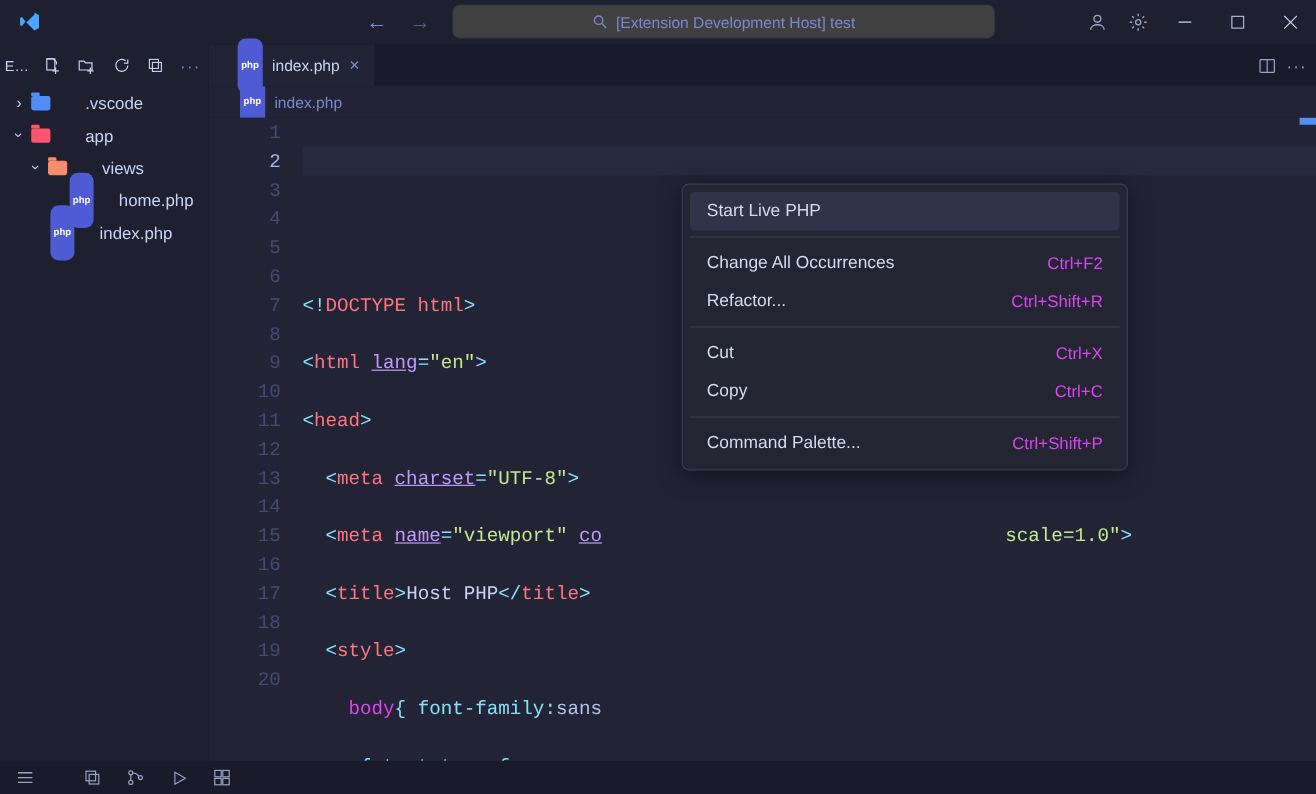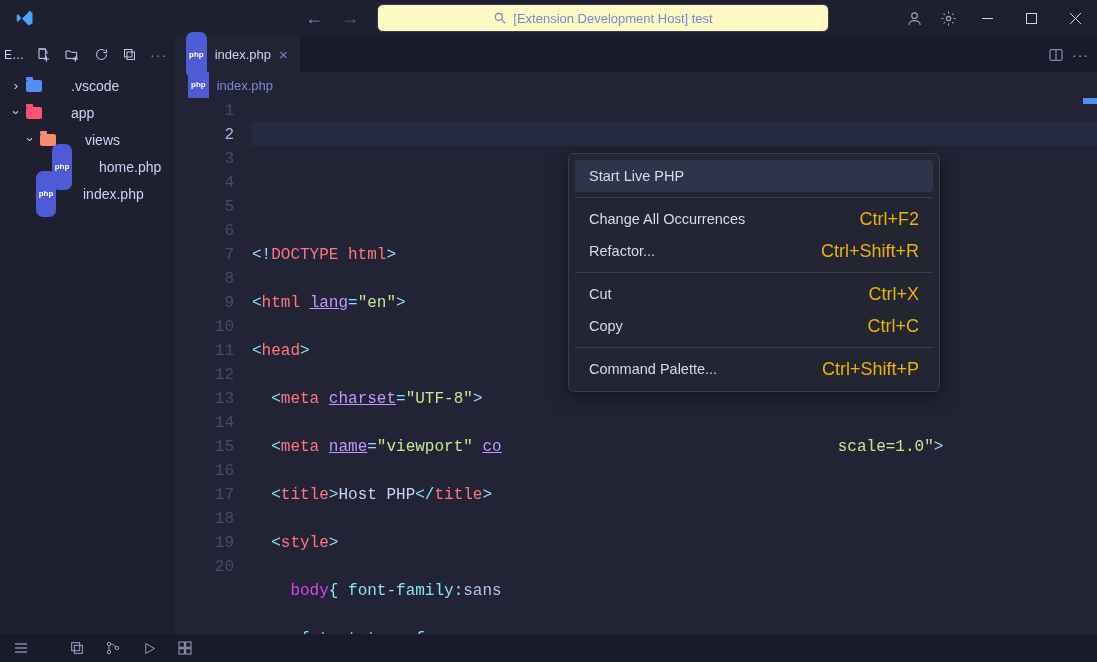--- a/index.html
+++ b/index.html
@@ -31,21 +31,21 @@
   html,body{margin:0;padding:0;height:100%;width:100%;background:var(--bg-darker);font-family:"Segoe UI",Arial,sans-serif;color:var(--text);overflow:hidden;font-size:14px;}
   .app{width:1097px;height:662px;background:var(--bg);display:flex;flex-direction:column;position:relative;}
   
   .titlebar{height:36px;display:flex;align-items:center;background:var(--bg);border-bottom:1px solid transparent;}
   .tb-left{width:50px;display:flex;justify-content:center;}
   .vs-logo{width:18px;height:18px;}
   .vs-logo svg{width:18px;height:18px;}
   .nav-arrows{display:flex;gap:18px;margin-left:255px;color:var(--text-dim);}
   .nav-arrow{cursor:pointer;font-size:18px;}
   .nav-arrow.disabled{color:var(--text-dimmer);}
-  .search-box{margin-left:18px;width:450px;height:26px;background:#fef9c3;border:1px solid #373a4f;border-radius:6px;display:flex;align-items:center;justify-content:center;gap:6px;color:var(--text-dim);font-size:13px;}
+  .search-box{margin-left:18px;width:450px;height:26px;background:#404040;border:1px solid #373a4f;border-radius:6px;display:flex;align-items:center;justify-content:center;gap:6px;color:var(--text-dim);font-size:13px;}
   .tb-right{margin-left:auto;display:flex;align-items:center;gap:0;color:var(--text-dim);}
   .tb-icon{width:34px;height:36px;display:flex;align-items:center;justify-content:center;cursor:pointer;}
   .win-ctrl{width:44px;height:36px;display:flex;align-items:center;justify-content:center;cursor:pointer;}
   
   .main{flex:1;display:flex;min-height:0;}
   
   .explorer{width:174px;background:var(--bg-sidebar);display:flex;flex-direction:column;}
   .explorer-header{height:35px;display:flex;align-items:center;gap:10px;padding:0 6px;color:var(--text-dim);}
   .explorer-header .lbl{font-size:12px;color:var(--text);margin-right:auto;margin-left:-2px;}
   .eh-icon{width:22px;height:22px;display:flex;align-items:center;justify-content:center;cursor:pointer;}
@@ -57,21 +57,21 @@
   .ind0{padding-left:8px;}
   .ind2{padding-left:22px;}
   .ind3{padding-left:40px;}
   
   .folder-vscode{width:16px;height:12px;background:#4f8ff7;border-radius:2px;position:relative;}
   .folder-vscode::before{content:"";position:absolute;top:-3px;left:0;width:7px;height:3px;background:#4f8ff7;border-radius:1px 1px 0 0;}
   .folder-red{width:16px;height:12px;background:#ff5370;border-radius:2px;position:relative;}
   .folder-red::before{content:"";position:absolute;top:-3px;left:0;width:7px;height:3px;background:#ff5370;border-radius:1px 1px 0 0;}
   .folder-orange{width:16px;height:12px;background:#f78c6c;border-radius:2px;position:relative;}
   .folder-orange::before{content:"";position:absolute;top:-3px;left:0;width:7px;height:3px;background:#f78c6c;border-radius:1px 1px 0 0;}
-  .php-badge{background:#4f5bd5;color:white;font-size:8px;font-weight:bold;padding:19px 3px;border-radius:7px;line-height:1;}
+  .php-badge{background:#4f5bd5;color:white;font-size:8px;font-weight:bold;padding:19px 3px;border-radius:7px;line-height:1;margin-left:12px;}
   
   .editor{flex:1;display:flex;flex-direction:column;background:var(--bg-editor);min-width:0;}
   .tabbar{height:35px;display:flex;align-items:stretch;background:var(--bg-tab-inactive);}
   .tab{display:flex;align-items:center;gap:8px;padding:0 12px;background:var(--bg-tab-active);color:var(--text);font-size:13px;position:relative;cursor:pointer;}
   .tab .close{color:var(--text-dim);font-size:15px;}
   .tab-actions{margin-left:auto;display:flex;align-items:center;gap:8px;padding:0 8px;color:var(--text-dim);}
   .breadcrumb{height:26px;display:flex;align-items:center;gap:8px;padding:0 14px;font-size:13px;color:var(--text-dim);background:var(--bg-tab-active);}
   .code{flex:1;display:flex;background:var(--bg-tab-active);font-family:Consolas,"Courier New",monospace;font-size:16px;line-height:24px;position:relative;overflow:hidden;}
   .gutter{width:60px;text-align:right;padding-right:18px;color:var(--linenum);padding-top:1px;}
   .gutter div{height:24px;}
@@ -93,21 +93,21 @@
   .minimap-strip{position:absolute;top:0;right:0;width:14px;height:100%;}
   .mm-blue{position:absolute;top:0;right:0;width:14px;height:6px;background:#4f8ff7;}
   
   .statusbar{height:28px;background:var(--bg-tab-inactive);display:flex;align-items:center;gap:14px;padding:0 10px;color:var(--text-dim);}
   .sb-icon{width:22px;height:22px;display:flex;align-items:center;justify-content:center;cursor:pointer;}
   
   .ctxmenu{position:absolute;left:568px;top:153px;width:358px;background:var(--menu-bg);border:1px solid var(--menu-border);border-radius:6px;box-shadow:0 4px 18px rgba(0,0,0,.5);padding:6px;font-size:14.5px;}
   .ctx-item{height:32px;border-radius:4px;display:flex;align-items:center;padding:0 14px;cursor:pointer;color:#d5dbec;justify-content:space-between;}
   .ctx-item.hov{background:var(--menu-hover);}
   .ctx-sep{height:1px;background:var(--menu-border);margin:5px 0;}
-  .ctx-sc{color:#eab308;font-size:18px;}
+  .ctx-sc{color:#d946ef;font-size:14px;}
   svg{display:block;}
 </style>
 </head>
 <body>
 
 <div class="app">
 
   <div class="titlebar">
     <div class="tb-left">
       <span class="vs-logo">

